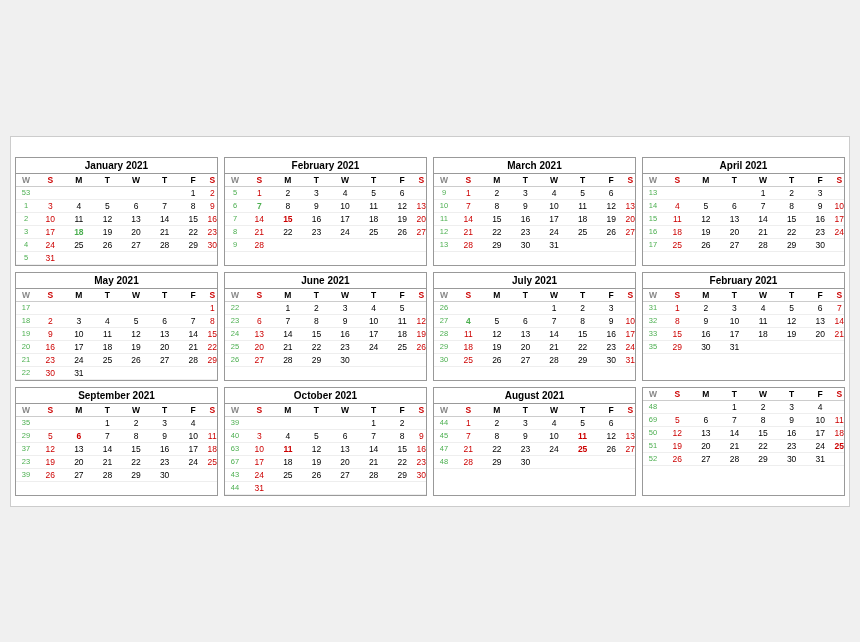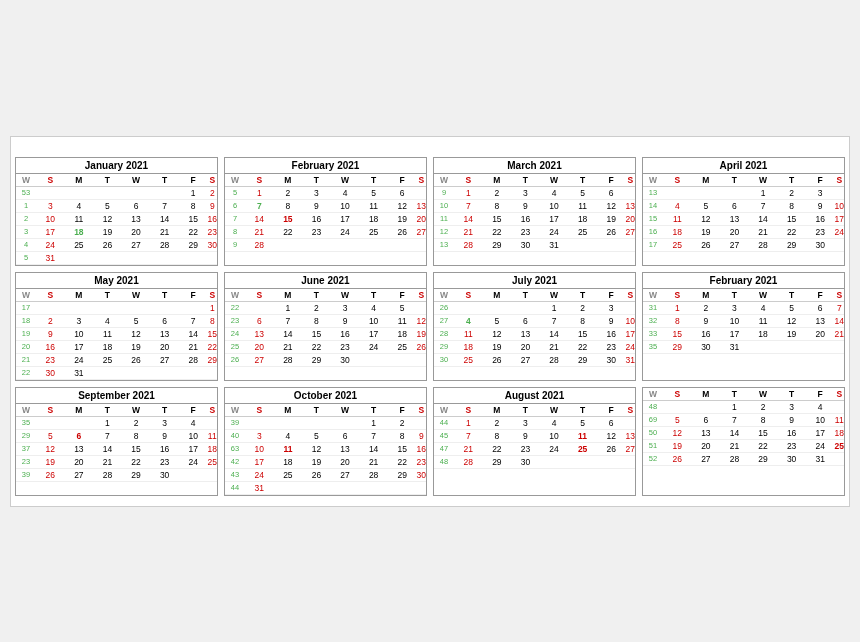--- a/index.html
+++ b/index.html
@@ -756,21 +756,21 @@
               <td class="week-num">63</td>
               <td class="sunday">10</td>
               <td class="highlight">11</td>
               <td>12</td>
               <td>13</td>
               <td>14</td>
               <td>15</td>
               <td class="sunday">16</td>
             </tr>
             <tr>
-              <td class="week-num">42</td>
+              <td class="week-num">67</td>
               <td class="sunday">17</td>
               <td>18</td>
               <td>19</td>
               <td>20</td>
               <td>21</td>
               <td>22</td>
               <td class="sunday">23</td>
             </tr>
             <tr>
               <td class="week-num">43</td>

